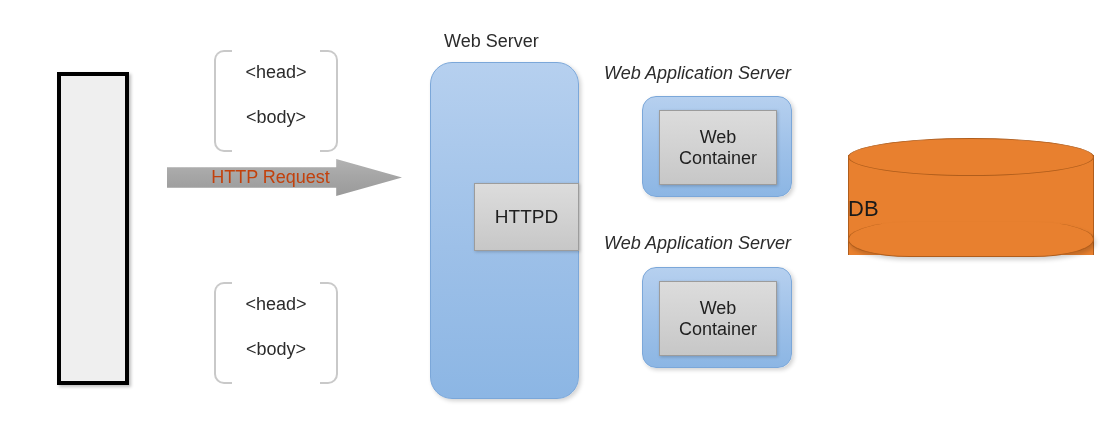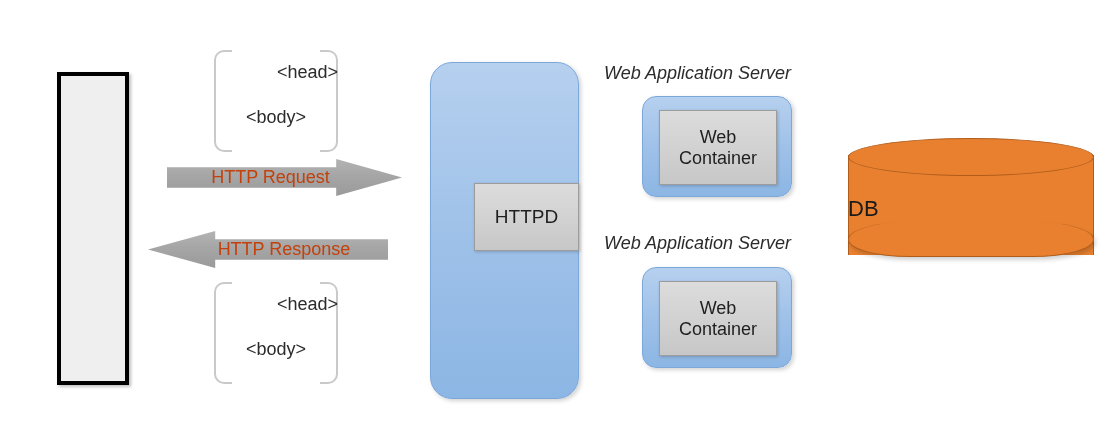--- a/index.html
+++ b/index.html
@@ -66,21 +66,21 @@
   }
   .doc-bracket .tag {
     position: absolute;
     left: 0;
     width: 100%;
     text-align: center;
     font-size: 18px;
     color: #2b2b2b;
     font-family: "Liberation Sans", sans-serif;
   }
-  .doc-bracket .tag.head { top: 12px; text-align: right; }
+  .doc-bracket .tag.head { top: 12px; }
   .doc-bracket .tag.body { top: 57px; }
   #doc-top { left: 214px; top: 50px; }
   #doc-bottom { left: 214px; top: 282px; }
 
   
   .arrow {
     position: absolute;
     height: 37px;
     display: flex;
     align-items: center;
@@ -245,32 +245,29 @@
     <div class="brk right"></div>
     <div class="tag head">&lt;head&gt;</div>
     <div class="tag body">&lt;body&gt;</div>
   </div>
 
   <div class="arrow right" id="arrow-request">
     <div class="shape"></div>
     <div class="caption">HTTP Request</div>
   </div>
 
-  <div class="arrow left" id="arrow-response">
-    <div class="shape"></div>
-    <div class="caption">HTTP Response</div>
-  </div>
 
   <div class="doc-bracket" id="doc-bottom">
     <div class="brk left"></div>
     <div class="brk right"></div>
     <div class="tag head">&lt;head&gt;</div>
     <div class="tag body">&lt;body&gt;</div>
   </div>
 
+  <div class="label" id="webserver-title">Web Server</div>
   <div id="webserver-box">
     <div id="httpd-box">
       <span class="inner-label">HTTPD</span>
     </div>
   </div>
 
   <div class="label was-title" id="was1-title">Web Application Server</div>
   <div class="was-box" id="was1-box">
     <div class="container-box">
       <span>Web</span>

